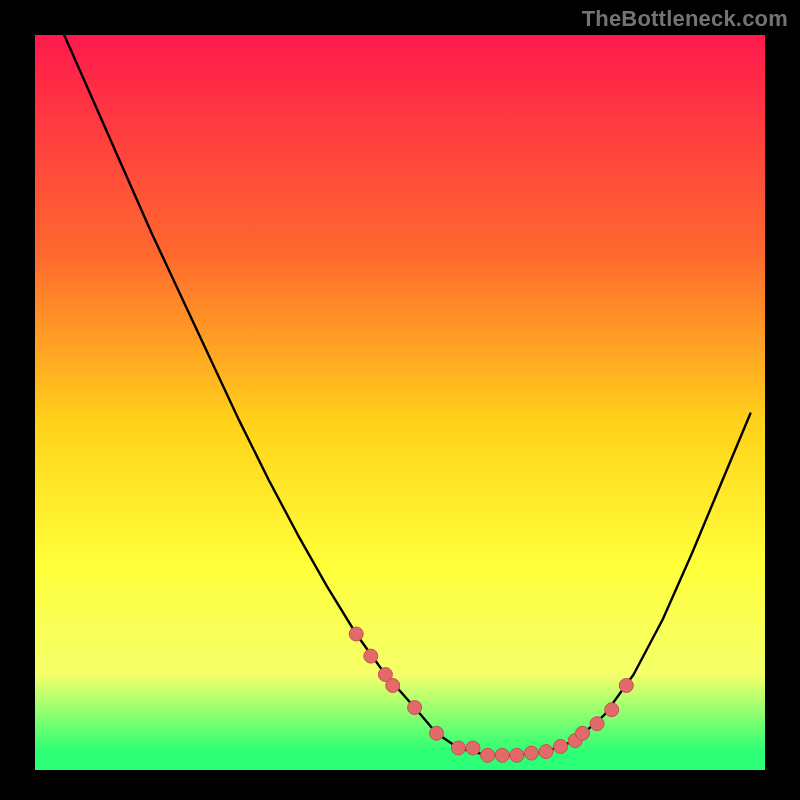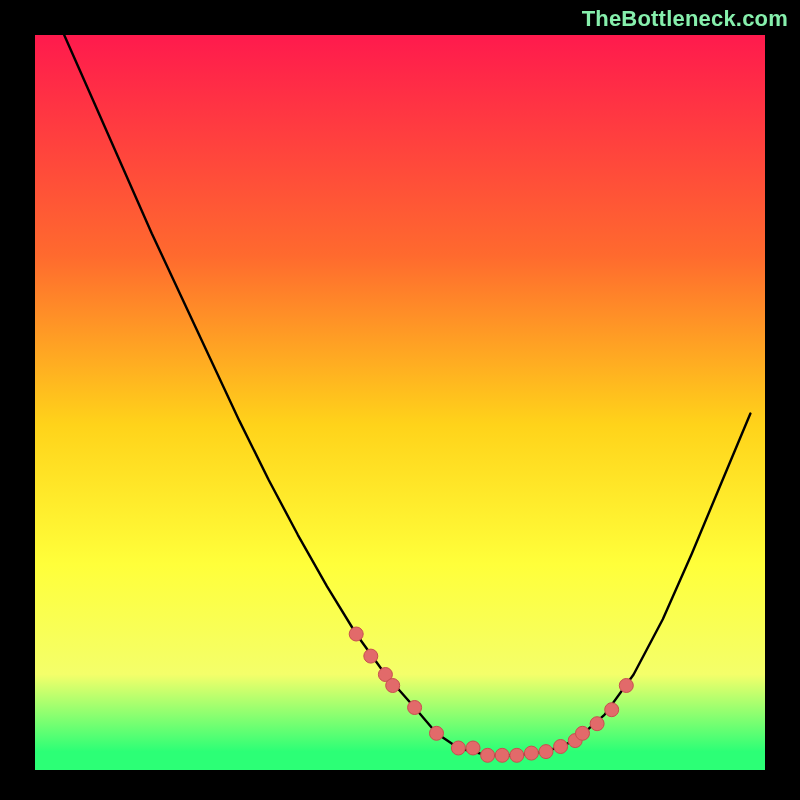--- a/index.html
+++ b/index.html
@@ -18,21 +18,21 @@
     height: 800px;
     background: #000;
   }
   .watermark {
     position: absolute;
     top: 6px;
     right: 12px;
     font-family: Arial, Helvetica, sans-serif;
     font-size: 22px;
     font-weight: 600;
-    color: #86efac;
+    color: #737373;
     letter-spacing: 0.2px;
   }
   svg {
     position: absolute;
     left: 0;
     top: 0;
   }
 </style>
 </head>
 <body>

